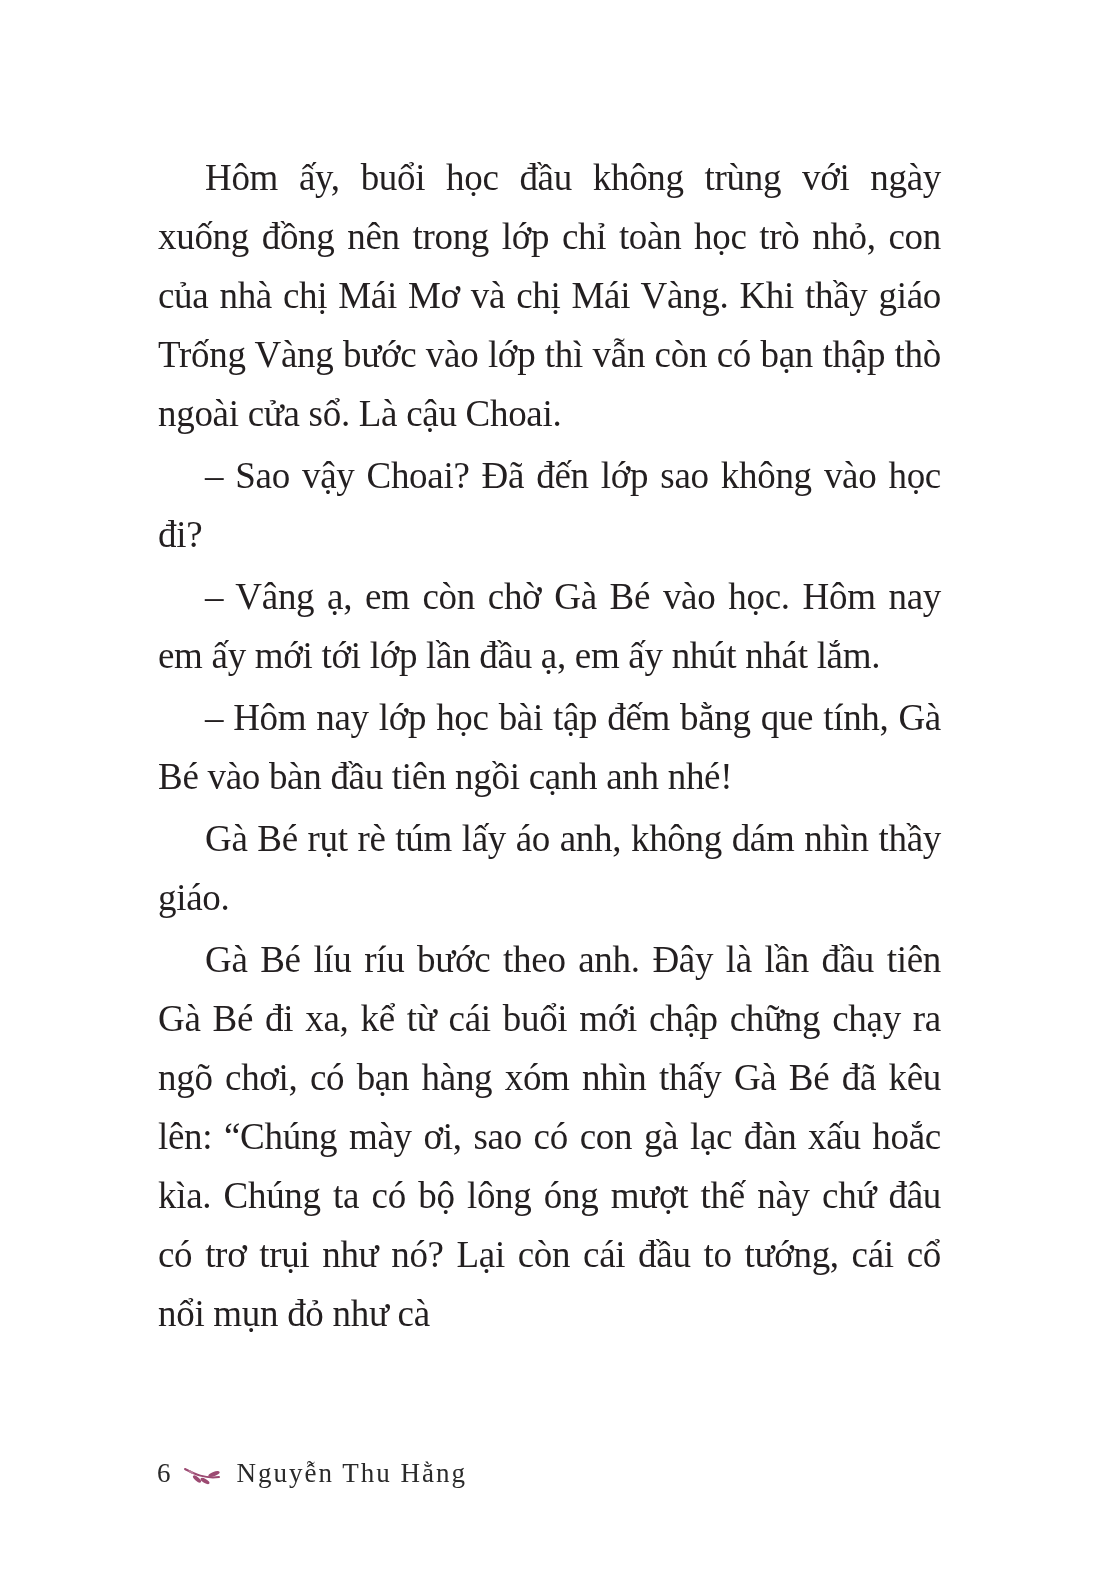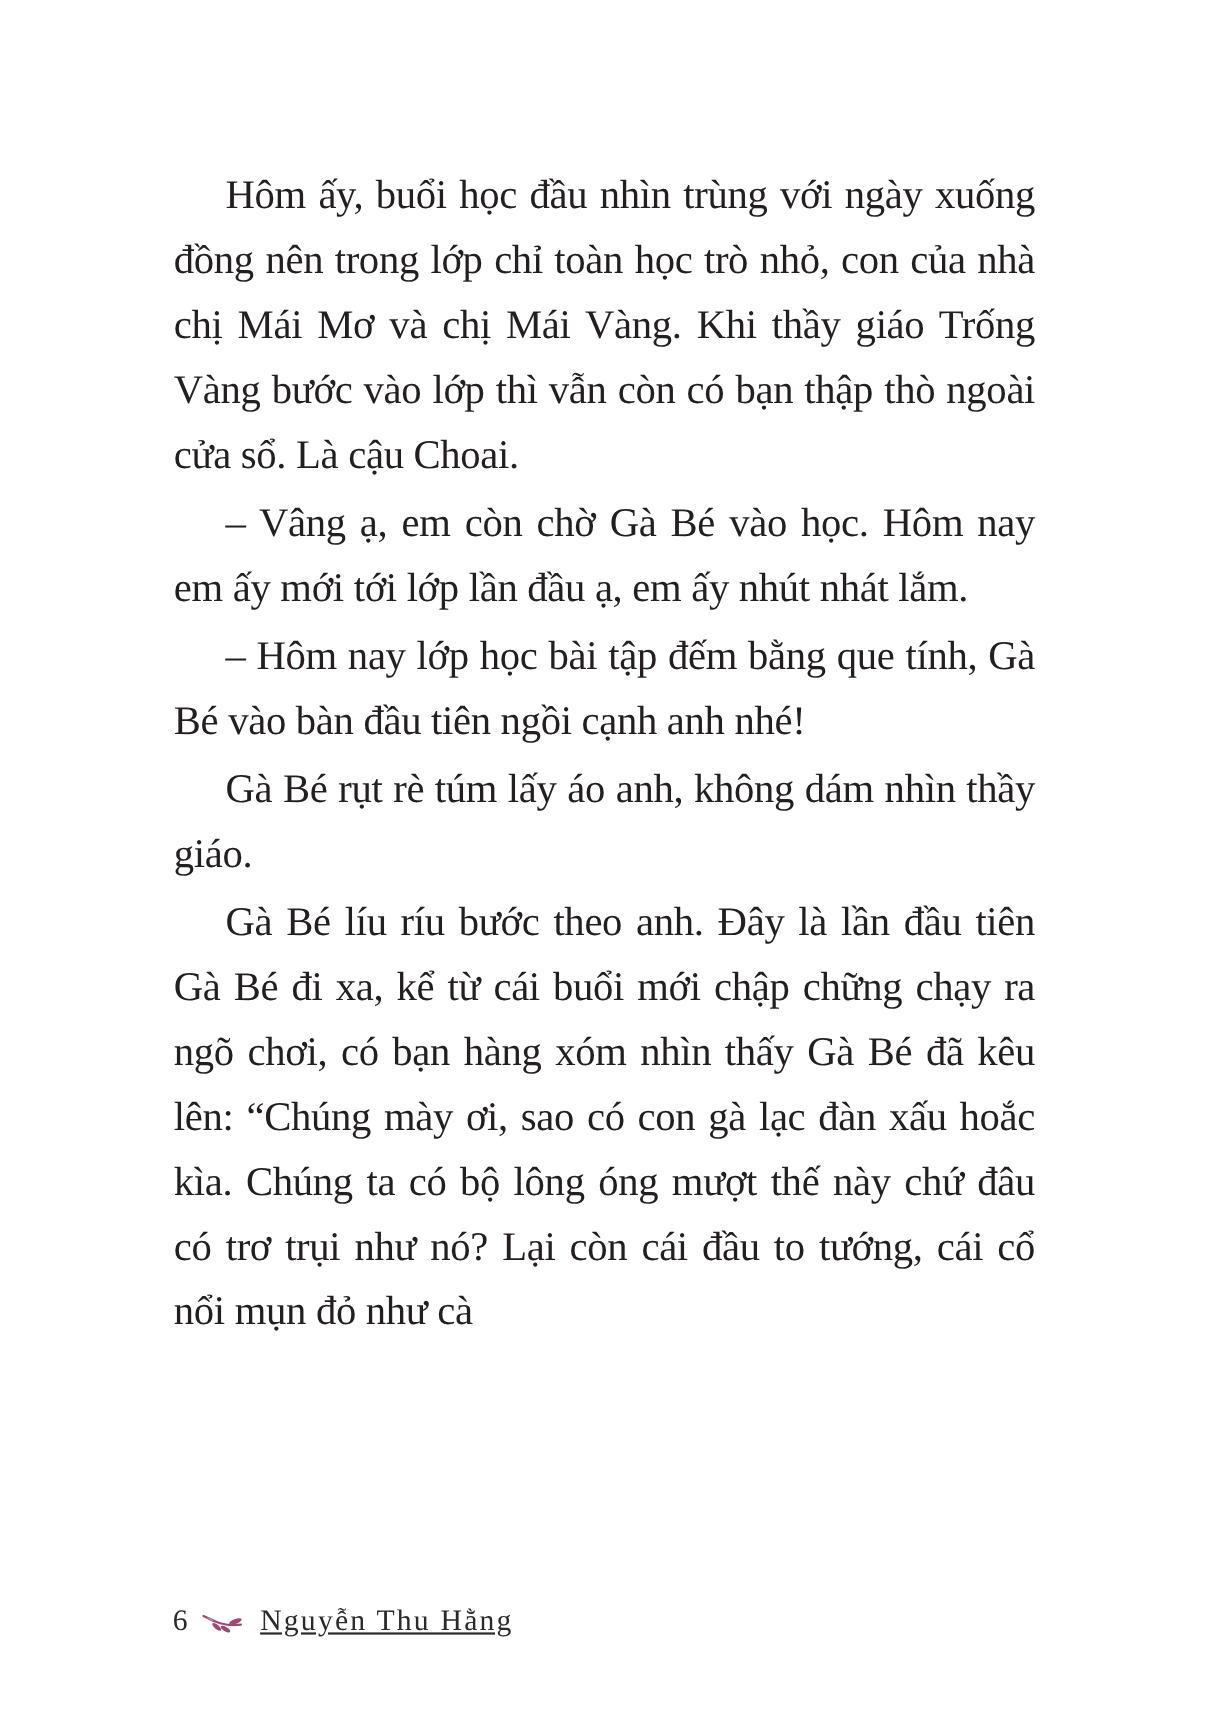--- a/index.html
+++ b/index.html
@@ -30,27 +30,28 @@
     position: absolute;
     left: 157px;
     top: 1458px;
     display: flex;
     align-items: center;
     font-size: 27px;
     color: #2a2a2a;
   }
   .page-number { margin-right: 12px; }
   .ornament { width: 40px; height: 22px; margin-right: 14px; display: inline-block; }
-  .author { letter-spacing: 2px; text-decoration: underline; }
+  .author { letter-spacing: 2px; }
 </style>
 </head>
 <body>
 
 <div class="page-body">
-  <p class="para">Hôm ấy, buổi học đầu nhìn trùng với ngày xuống đồng nên trong lớp chỉ toàn học trò nhỏ, con của nhà chị Mái Mơ và chị Mái Vàng. Khi thầy giáo Trống Vàng bước vào lớp thì vẫn còn có bạn thập thò ngoài cửa sổ. Là cậu Choai.</p>
+  <p class="para">Hôm ấy, buổi học đầu không trùng với ngày xuống đồng nên trong lớp chỉ toàn học trò nhỏ, con của nhà chị Mái Mơ và chị Mái Vàng. Khi thầy giáo Trống Vàng bước vào lớp thì vẫn còn có bạn thập thò ngoài cửa sổ. Là cậu Choai.</p>
+  <p class="para gap">– Sao vậy Choai? Đã đến lớp sao không vào học đi?</p>
   <p class="para gap">– Vâng ạ, em còn chờ Gà Bé vào học. Hôm nay em ấy mới tới lớp lần đầu ạ, em ấy nhút nhát lắm.</p>
   <p class="para gap">– Hôm nay lớp học bài tập đếm bằng que tính, Gà Bé vào bàn đầu tiên ngồi cạnh anh nhé!</p>
   <p class="para gap">Gà Bé rụt rè túm lấy áo anh, không dám nhìn thầy giáo.</p>
   <p class="para gap">Gà Bé líu ríu bước theo anh. Đây là lần đầu tiên Gà Bé đi xa, kể từ cái buổi mới chập chững chạy ra ngõ chơi, có bạn hàng xóm nhìn thấy Gà Bé đã kêu lên: “Chúng mày ơi, sao có con gà lạc đàn xấu hoắc kìa. Chúng ta có bộ lông óng mượt thế này chứ đâu có trơ trụi như nó? Lại còn cái đầu to tướng, cái cổ nổi mụn đỏ như cà</p>
 </div>
 
 <div class="footer">
   <span class="page-number">6</span>
   <span class="ornament">
     <svg width="40" height="22" viewBox="0 0 40 22">

